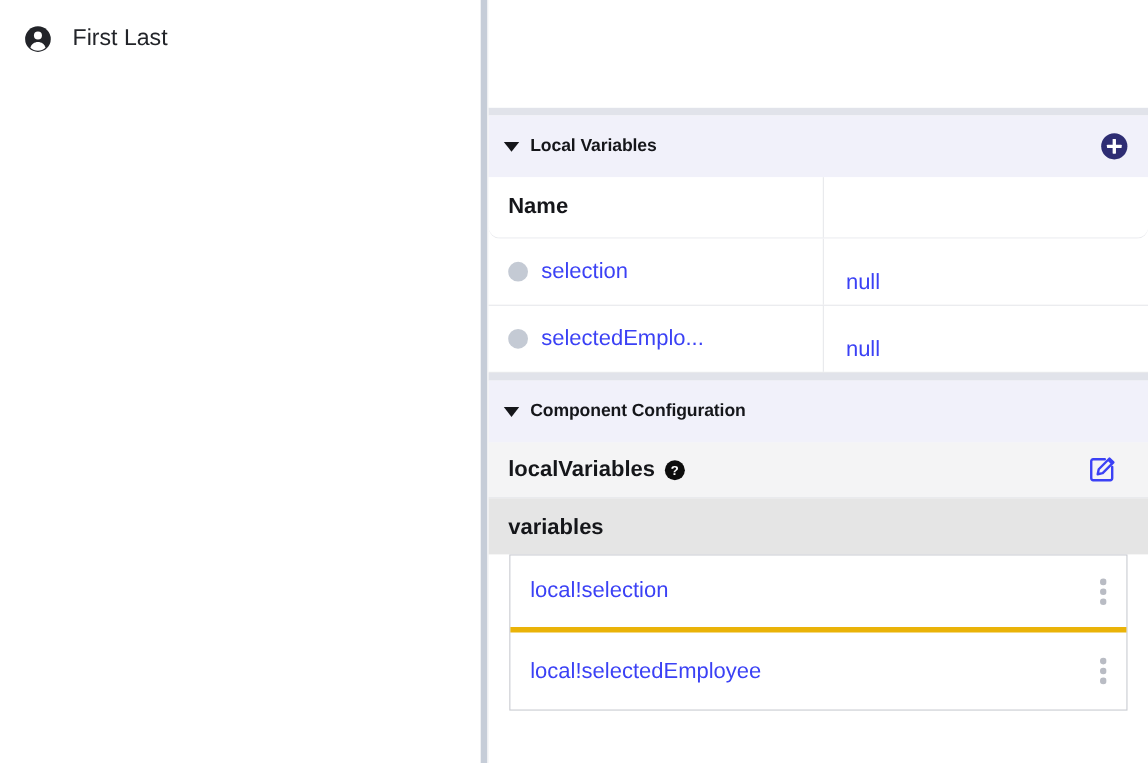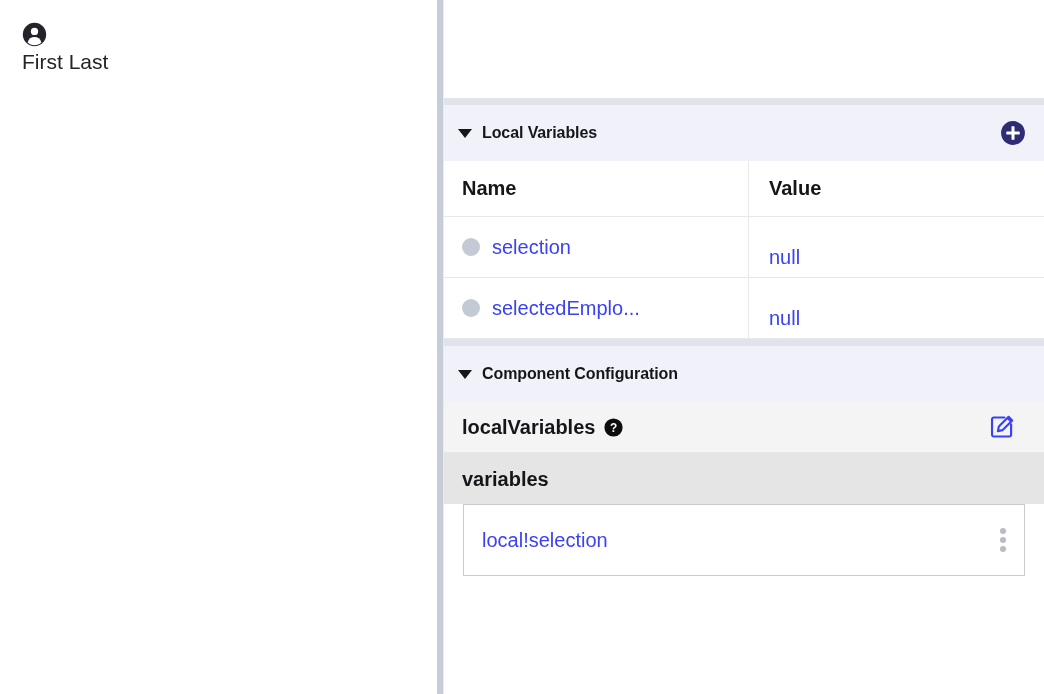--- a/index.html
+++ b/index.html
@@ -34,22 +34,22 @@
     font-size: 21px;
     font-weight: bold;
     color: #222429;
     letter-spacing: -0.1px;
     line-height: 28px;
     margin-bottom: 16px;
   }
 
   .employee-row {
     display: flex;
-    gap: 2px;
-    flex-direction: column;
+    align-items: center;
+    gap: 19px;
   }
 
   .avatar-icon {
     width: 25px;
     height: 25px;
     flex: 0 0 25px;
     display: block;
   }
 
   .employee-name {
@@ -123,21 +123,21 @@
 
   
   .var-table { width: 100%; background: #ffffff; }
 
   .tr {
     display: flex;
     align-items: center;
     border-bottom: 1px solid #e7e8ec;
     height: 61px;
   }
-  .tr.head { height: 56px; }
+  .tr.head { height: 56px; border-radius: 11px; }
 
   .td-name {
     width: 305px;
     flex: 0 0 305px;
     border-right: 1px solid #e7e8ec;
     height: 100%;
     display: flex;
     align-items: center;
     padding-left: 18px;
   }
@@ -272,23 +272,20 @@
           </svg>
         </span>
       </span>
     </div>
 
     <div class="var-table">
 
       <div class="tr head">
         <div class="td-name">
           <span class="col-head">Name</span>
-        </div>
-        <div class="td-value">
-          <span class="col-head">Value</span>
         </div>
       </div>
 
       <div class="tr">
         <div class="td-name">
           <span class="dot"></span>
           <span class="link-text">selection</span>
         </div>
         <div class="td-value">
           <span class="value-text">null</span>
@@ -343,17 +340,29 @@
           <span class="kebab-icon">
             <svg viewBox="0 0 6 26" width="6" height="26" aria-hidden="true">
               <circle cx="3" cy="4" r="3" fill="#b9bcc4"></circle>
               <circle cx="3" cy="13" r="3" fill="#b9bcc4"></circle>
               <circle cx="3" cy="22" r="3" fill="#b9bcc4"></circle>
             </svg>
           </span>
         </span>
       </div>
 
+      <div class="list-item">
+        <span class="list-item-text">local!selectedEmployee</span>
+        <span class="kebab-wrap">
+          <span class="kebab-icon">
+            <svg viewBox="0 0 6 26" width="6" height="26" aria-hidden="true">
+              <circle cx="3" cy="4" r="3" fill="#b9bcc4"></circle>
+              <circle cx="3" cy="13" r="3" fill="#b9bcc4"></circle>
+              <circle cx="3" cy="22" r="3" fill="#b9bcc4"></circle>
+            </svg>
+          </span>
+        </span>
+      </div>
 
     </div>
 
   </div>
 </div>
 
 </body></html>

